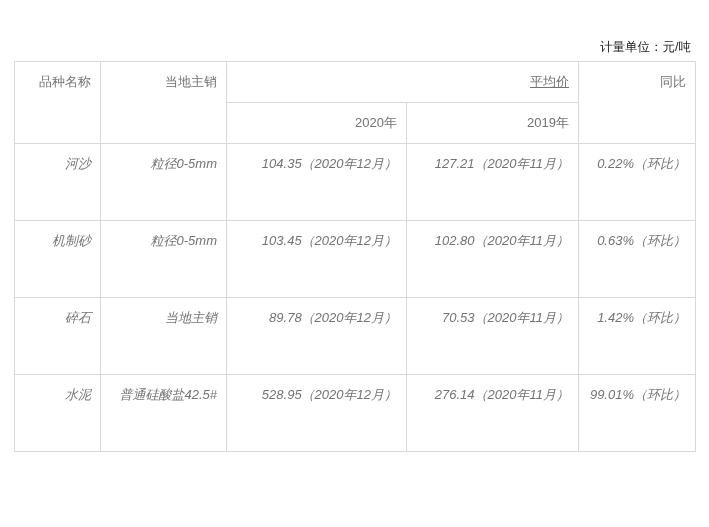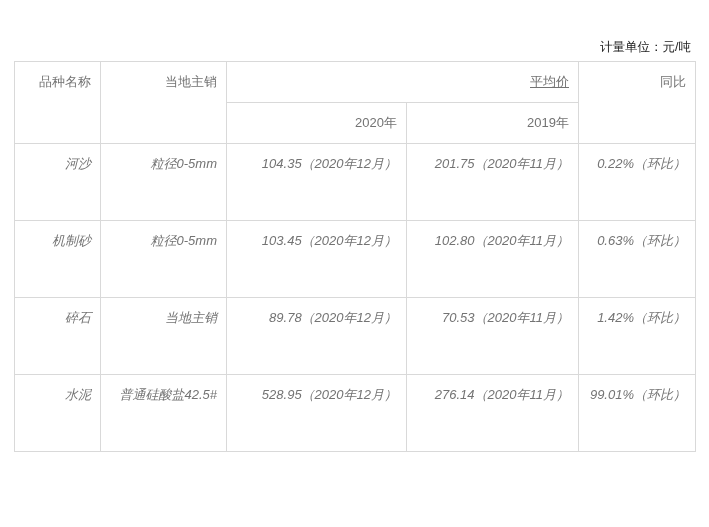--- a/index.html
+++ b/index.html
@@ -97,21 +97,21 @@
       </tr>
       <tr>
         <th class="hdr-sub">2020年</th>
         <th class="hdr-sub">2019年</th>
       </tr>
 
       <tr class="row-data">
         <td class="cell-name">河沙</td>
         <td class="cell-spec">粒径0-5mm</td>
         <td>104.35（2020年12月）</td>
-        <td>201.75（2020年11月）</td>
+        <td>127.21（2020年11月）</td>
         <td>0.22%（环比）</td>
       </tr>
 
       <tr class="row-data">
         <td class="cell-name">机制砂</td>
         <td class="cell-spec">粒径0-5mm</td>
         <td>103.45（2020年12月）</td>
         <td>102.80（2020年11月）</td>
         <td>0.63%（环比）</td>
       </tr>

